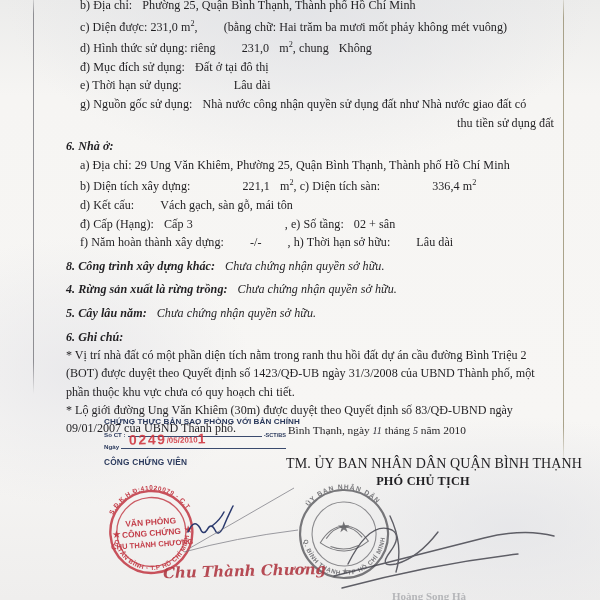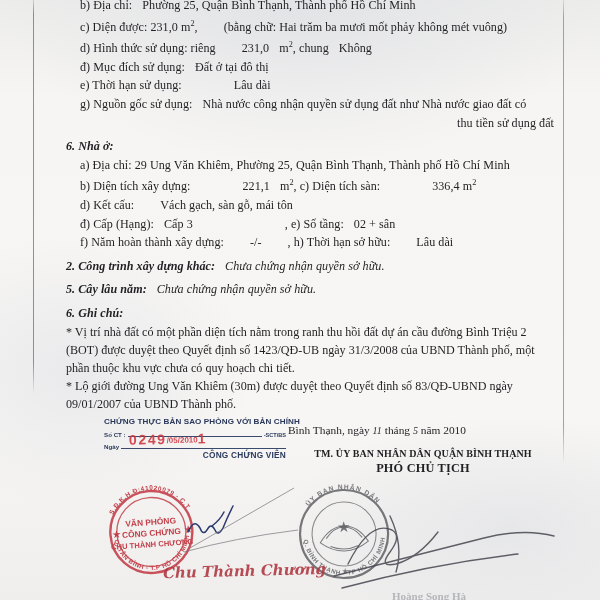--- a/index.html
+++ b/index.html
@@ -103,22 +103,22 @@
   }
   .cert-row .lbl { white-space: nowrap; padding-right: 2px; }
   .cert-row .dash {
     flex: 1;
     border-bottom: 1px solid #3a4a6d;
     height: 1px;
     margin-bottom: 1.5px;
   }
   .cert-row .tail { white-space: nowrap; padding-left: 2px; font-size: 5.6px; }
   .cert-officer {
-    margin-top: 0;
-    text-align: right;
+    margin-top: 7px;
+    text-align: left;
     font-family: "Liberation Sans", sans-serif;
     font-weight: bold;
     font-size: 8.3px;
     letter-spacing: .2px;
     color: #2b3a5d;
   }
   
   .serial {
     position: absolute;
     left: 129px;
@@ -145,24 +145,24 @@
     text-align: center;
   }
   .auth-date {
     font-size: 11.4px;
     white-space: nowrap;
     text-align: left;
     padding-left: 2px;
   }
   .auth-date .hand { color: #2c2c35; font-style: italic; font-size: 10px; }
   .auth-org {
-    margin-top: 12px;
+    margin-top: 20px;
     font-family: "Liberation Serif", serif;
-    font-weight: bold;
-    font-size: 10px;
+    font-weight: normal;
+    font-size: 14px;
     letter-spacing: .1px;
     white-space: nowrap;
   }
   .auth-r1 {
     margin-top: 3px;
     font-weight: bold;
     font-size: 12.3px;
     letter-spacing: .2px;
   }
   .auth-r2 {
@@ -297,23 +297,26 @@
 
     <div class="ln ind1">
       <span>đ) Cấp (Hạng):</span><span class="sp-s"></span><span>Cấp 3</span><span class="sp-xl"></span><span>, e) Số tầng:</span><span class="sp-s"></span><span>02 + sân</span>
     </div>
 
     <div class="ln ind1">
       <span>f) Năm hoàn thành xây dựng:</span><span class="sp-m"></span><span>-/-</span><span class="sp-m"></span><span>, h) Thời hạn sở hữu:</span><span class="sp-m"></span><span>Lâu dài</span>
     </div>
 
     <div class="ln ind0 sect">
-      <span class="bi">2. Công trình xây dựng khác:</span><span class="sp-s"></span><span class="it">Chưa chứng nhận quyền sở hữu.</span>
-    </div>
-
+      <span class="bi">8. Công trình xây dựng khác:</span><span class="sp-s"></span><span class="it">Chưa chứng nhận quyền sở hữu.</span>
+    </div>
+
+    <div class="ln ind0 sect">
+      <span class="bi">4. Rừng sản xuất là rừng trồng:</span><span class="sp-s"></span><span class="it">Chưa chứng nhận quyền sở hữu.</span>
+    </div>
 
     <div class="ln ind0 sect">
       <span class="bi">5. Cây lâu năm:</span><span class="sp-s"></span><span class="it">Chưa chứng nhận quyền sở hữu.</span>
     </div>
 
     <div class="ln ind0 bi sect">6. Ghi chú:</div>
 
     <div class="note-line wrapln ind0">
       <span>*</span>
       <span>Vị trí nhà đất có một phần diện tích nằm trong ranh thu hồi đất dự án cầu đường Bình Triệu 2 (BOT) được duyệt theo Quyết định số 1423/QĐ-UB ngày 31/3/2008 của UBND Thành phố, một phần thuộc khu vực chưa có quy hoạch chi tiết.</span>

